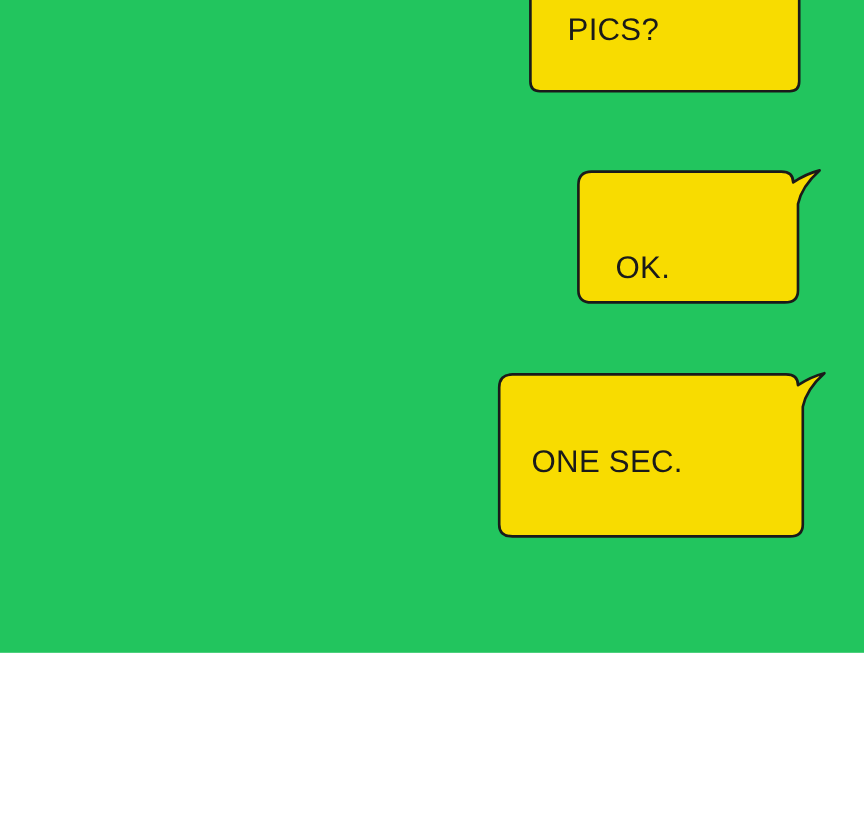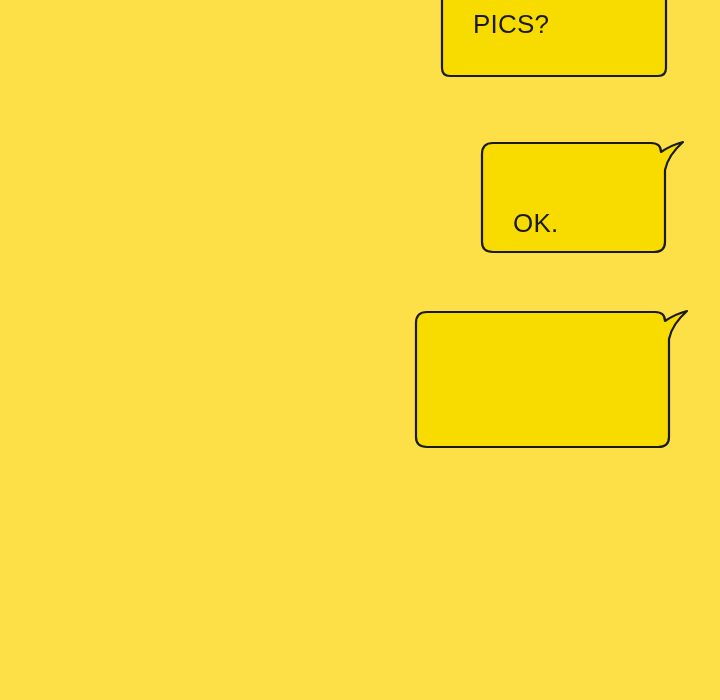--- a/index.html
+++ b/index.html
@@ -10,22 +10,22 @@
   body {
     width: 720px;
     height: 700px;
     background: #ffffff;
     font-family: "Liberation Sans", sans-serif;
     overflow: hidden;
   }
   .panel {
     position: relative;
     width: 720px;
-    height: 700px;
-    background: #fde047;
+    height: 544px;
+    background: #22c55e;
   }
   .bubble {
     position: absolute;
     box-sizing: border-box;
   }
   .bubble-svg {
     position: absolute;
     left: 0;
     top: 0;
     overflow: visible;
@@ -98,15 +98,16 @@
                L244 5
                Q254 5 254 14
                C260 10 268 6 276 4
                C267 12 260 22 258 32
                L258 130
                Q258 140 247 140
                L16 140
                Q5 140 5 130
                Z" fill="#F8DC00" stroke="#1a1a1a" stroke-width="2.2" stroke-linejoin="round"></path>
     </svg>
+    <div class="bubble-text" id="bubble-3-text">ONE SEC.</div>
   </div>
 
 </div>
 
 </body></html>

